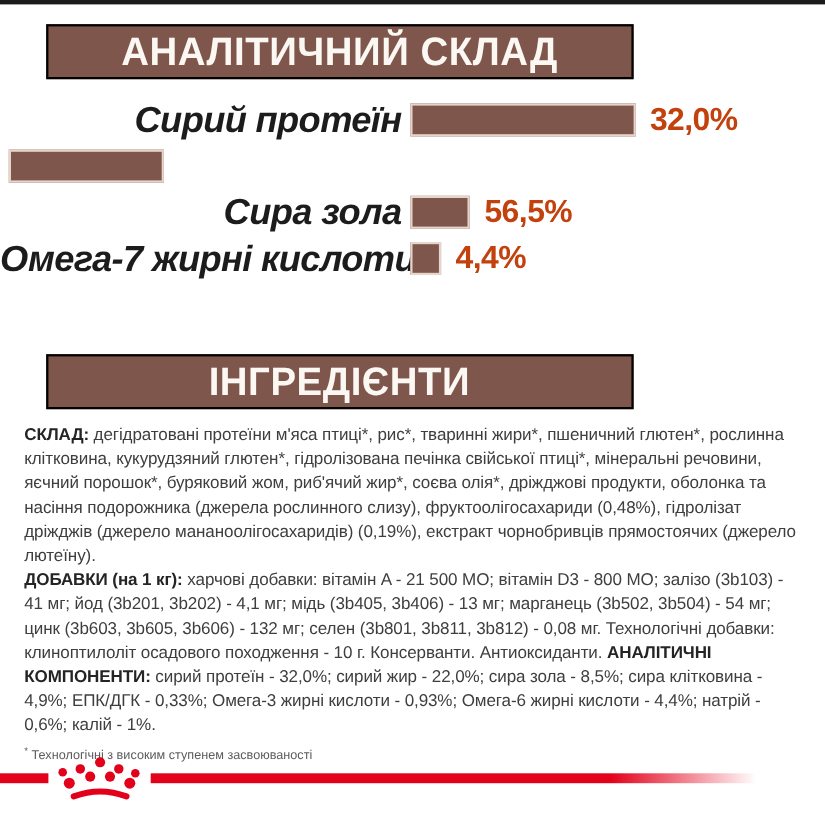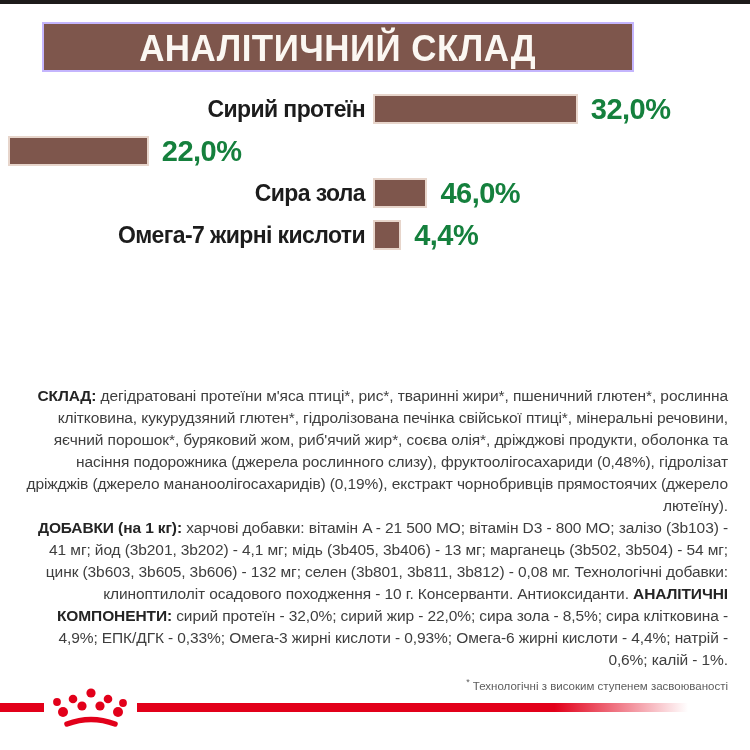--- a/index.html
+++ b/index.html
@@ -3,44 +3,44 @@
 <meta charset="utf-8">
 <style>
   html,body{margin:0;padding:0;background:#ffffff;}
   .page{
     position:relative;width:750px;height:750px;background:#ffffff;overflow:hidden;
     font-family:"Liberation Sans",sans-serif;
   }
   .topedge{position:absolute;top:0;left:0;width:750px;height:4px;background:#1d1b1a;}
   
   .band{
-    position:absolute;left:42px;width:592px;height:50px;box-sizing:border-box;
-    background:#7e564c;border:2px solid #c4b5fd;
-    display:flex;align-items:flex-end;justify-content:center;
+    position:absolute;left:42px;width:534px;height:50px;box-sizing:border-box;
+    background:#7e564c;border:2px solid #000000;
+    display:flex;align-items:center;justify-content:center;
   }
   .band-title{
     color:#fbf7f2;font-weight:bold;font-size:36px;letter-spacing:.5px;
     transform:scaleX(.97);white-space:nowrap;
   }
   
   .chart{position:absolute;top:88px;left:0;width:750px;}
   .crow{display:flex;align-items:center;height:42px;}
   .clabel{
-    width:365px;text-align:right;font-size:23px;font-weight:bold;color:#1c1c1c;
-    letter-spacing:-.6px;white-space:nowrap;
+    width:365px;text-align:right;font-size:33px;font-weight:bold;color:#1c1c1c;
+    letter-spacing:-.6px;white-space:nowrap;font-style:italic;
   }
   .cbar{
     height:30px;box-sizing:border-box;margin-left:8px;flex:none;
     border:2px solid #e7d5cb;background:#7e564c;
   }
-  .cval{font-size:29px;font-weight:bold;color:#15803d;margin-left:13px;letter-spacing:-.5px;}
+  .cval{font-size:29px;font-weight:bold;color:#c2410c;margin-left:13px;letter-spacing:-.5px;}
   
   .textblock{
     position:absolute;top:385px;left:22px;width:706px;
-    font-size:15.5px;line-height:22px;color:#3e3e3e;letter-spacing:-.1px;text-align:right;
+    font-size:15.5px;line-height:22px;color:#3e3e3e;letter-spacing:-.1px;
   }
   .textblock p{margin:0;}
   .textblock b{color:#242424;}
   .footnote{margin-top:9px;font-size:11.5px;color:#5c5c5c;letter-spacing:0;}
   .footnote sup{font-size:9px;}
   
   .redline-left{position:absolute;top:703px;left:0;width:44px;height:9px;background:#e2001a;}
   .redline-right{
     position:absolute;top:703px;left:137px;width:580px;height:9px;
     background:linear-gradient(to right,#e2001a 0%,#e2001a 72%,rgba(226,0,26,0) 95%);
@@ -60,37 +60,39 @@
 
   <div class="chart" id="chart">
     <div class="crow">
       <div class="clabel">Сирий протеїн</div>
       <div class="cbar" style="width: 204.8px; background: rgb(126, 86, 76);"></div>
       <div class="cval">32,0%</div>
     </div>
 
     <div class="crow">
       <div class="cbar" style="width: 140.8px; background: rgb(126, 86, 76);"></div>
-      <div class="cval">22,0%</div>
     </div>
 
     <div class="crow">
       <div class="clabel">Сира зола</div>
       <div class="cbar" style="width: 54.4px; background: rgb(126, 86, 76);"></div>
-      <div class="cval">46,0%</div>
+      <div class="cval">56,5%</div>
     </div>
 
 
     <div class="crow">
       <div class="clabel">Омега-7 жирні кислоти</div>
       <div class="cbar" style="width: 28.16px; background: rgb(126, 86, 76);"></div>
       <div class="cval">4,4%</div>
     </div>
   </div>
 
+  <div class="band" style="top:322px">
+    <div class="band-title">ІНГРЕДІЄНТИ</div>
+  </div>
 
   <div class="textblock">
     <p><b>СКЛАД:</b><span> дегідратовані протеїни м'яса птиці*, рис*, тваринні жири*, пшеничний глютен*, рослинна клітковина, кукурудзяний глютен*, гідролізована печінка свійської птиці*, мінеральні речовини, яєчний порошок*, буряковий жом, риб'ячий жир*, соєва олія*, дріжджові продукти, оболонка та насіння подорожника (джерела рослинного слизу), фруктоолігосахариди (0,48%), гідролізат дріжджів (джерело мананоолігосахаридів) (0,19%), екстракт чорнобривців прямостоячих (джерело лютеїну).</span></p>
     <p><b>ДОБАВКИ (на 1 кг):</b><span> харчові добавки: вітамін A - 21 500 МО; вітамін D3 - 800 МО; залізо (3b103) - 41 мг; йод (3b201, 3b202) - 4,1 мг; мідь (3b405, 3b406) - 13 мг; марганець (3b502, 3b504) - 54 мг; цинк (3b603, 3b605, 3b606) - 132 мг; селен (3b801, 3b811, 3b812) - 0,08 мг. Технологічні добавки: клиноптилоліт осадового походження - 10 г. Консерванти. Антиоксиданти. </span><b>АНАЛІТИЧНІ КОМПОНЕНТИ:</b><span> сирий протеїн - 32,0%; сирий жир - 22,0%; сира зола - 8,5%; сира клітковина - 4,9%; ЕПК/ДГК - 0,33%; Омега-3 жирні кислоти - 0,93%; Омега-6 жирні кислоти - 4,4%; натрій - 0,6%; калій - 1%.</span></p>
     <p class="footnote"><sup>*</sup><span> Технологічні з високим ступенем засвоюваності</span></p>
   </div>
 
   <div class="redline-left"></div>
   <div class="redline-right"></div>
 

